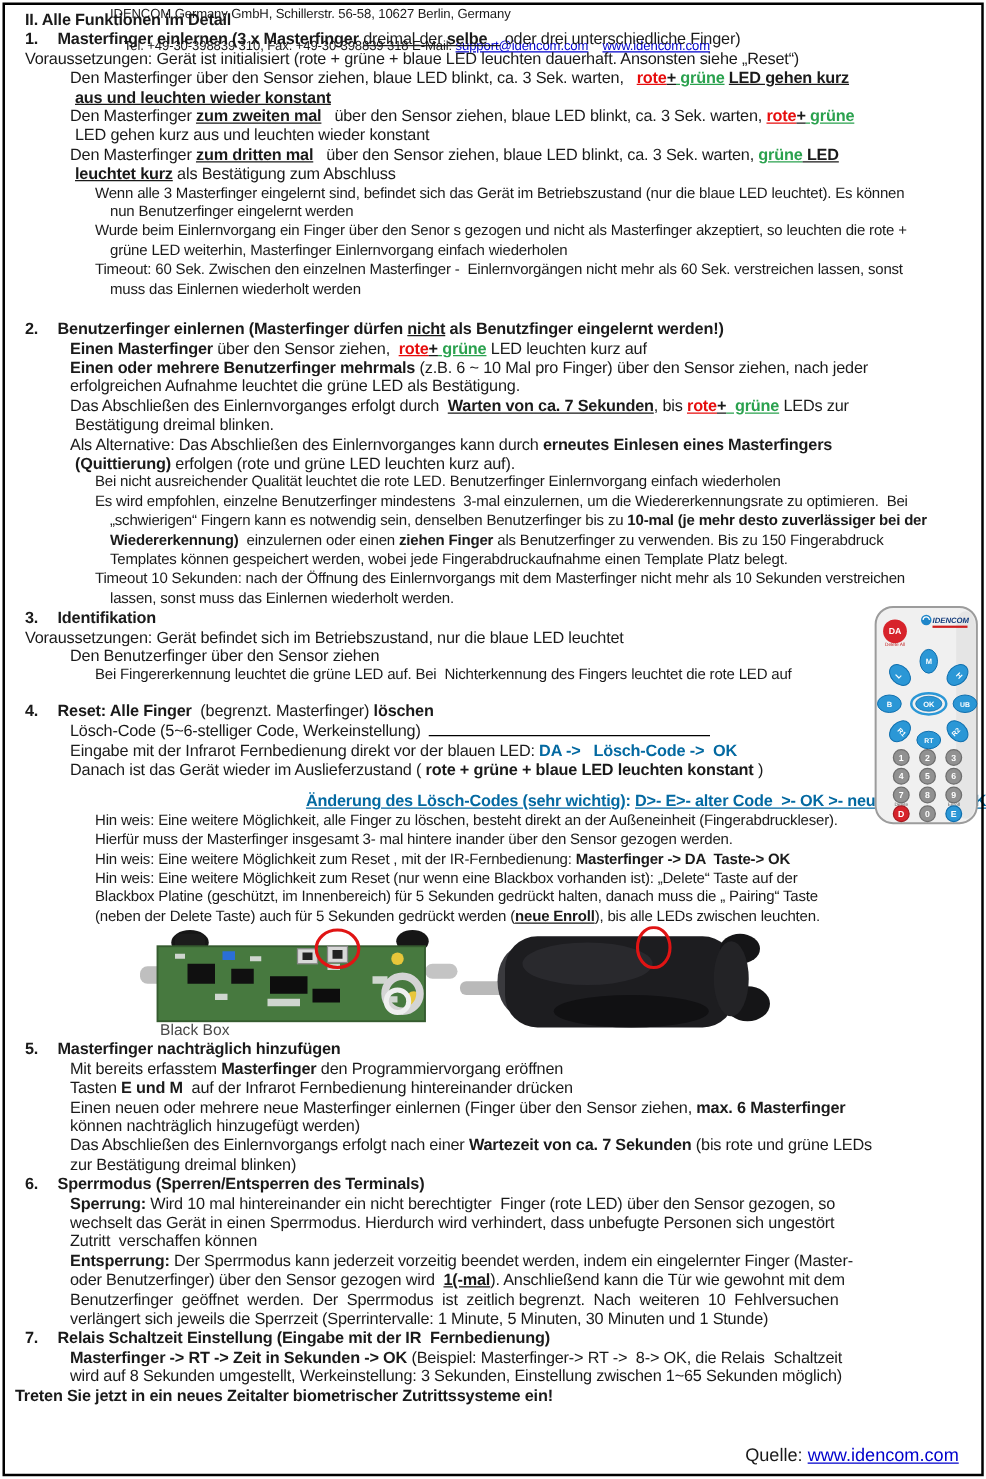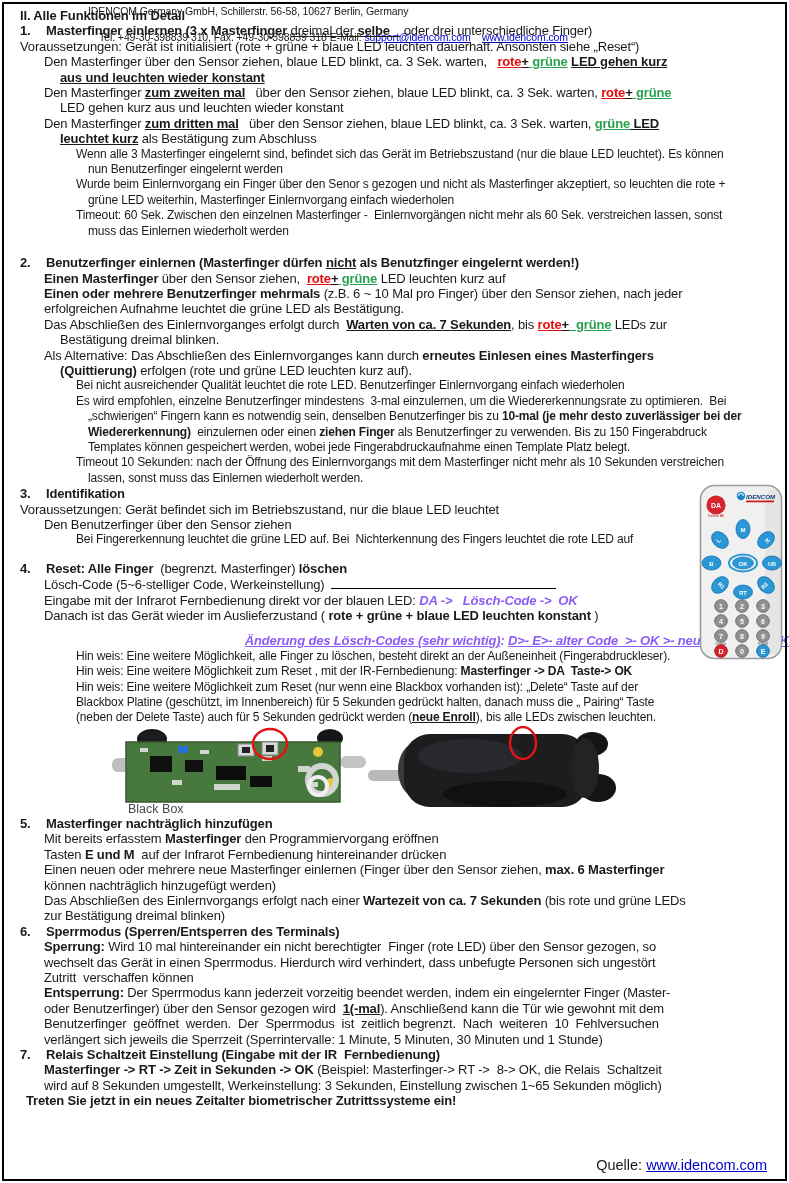--- a/index.html
+++ b/index.html
@@ -2,31 +2,31 @@
 <html><head>
 <meta charset="utf-8">
 <style>
   html,body{margin:0;padding:0;width:789px;height:1183px;background:#fff;overflow:hidden;
     font-family:"Liberation Sans",sans-serif;color:#1a1a1a;position:relative;}
   .frame{position:absolute;inset:2px;border:2px solid #000;pointer-events:none;z-index:50;}
   #docbody{position:absolute;top:8px;left:0;width:789px;}
   .ln{white-space:pre;font-size:13px;line-height:15.4px;overflow:hidden;letter-spacing:-0.15px;}
   .ln.sm{font-size:12px;margin-left:24px;}
   .i0{padding-left:20px;}
-  .i1{padding-left:44px;}
+  .i1{padding-left:44px;margin-left:12px;}
   .i2{padding-left:60px;}
   .i3{padding-left:52px;}
   .i4{padding-left:64px;}
-  .i5{padding-left:26px;}
+  .i5{padding-left:12px;}
   .num{display:inline-block;width:26px;font-weight:700;}
   .b{font-weight:700;}
   .u{text-decoration:underline;}
   .r{color:#e60d0d;}
   .g{color:#2aa14e;}
-  .bl{color:#8b5cf6;font-style:italic;}
+  .bl{color:#0369a1;}
   .blank{display:inline-block;width:225px;height:12px;border-bottom:1.5px solid #000;}
   .img-block{height:90px;position:relative;}
   #remote{position:absolute;left:699px;top:484px;width:85px;height:177px;z-index:10;}
   #footer{margin-top:5px;padding-left:88px;font-size:10.5px;line-height:13px;letter-spacing:-0.1px;}
   .lk{color:#0000cc;text-decoration:underline;cursor:pointer;}
   #source{position:absolute;right:22px;bottom:10px;font-size:14.5px;z-index:20;}
   svg text{font-family:"Liberation Sans",sans-serif;}
 </style>
 </head>
 <body>
@@ -67,20 +67,21 @@
     <div class="ln i0"><span class="num">3.</span><span class="b">Identifikation</span></div>
     <div class="ln i0"><span>Voraussetzungen: Gerät befindet sich im Betriebszustand, nur die blaue LED leuchtet</span></div>
     <div class="ln i1"><span>Den Benutzerfinger über den Sensor ziehen</span></div>
     <div class="ln i3 sm"><span>Bei Fingererkennung leuchtet die grüne LED auf. Bei  Nichterkennung des Fingers leuchtet die rote LED auf</span></div>
     <div class="ln i0" style="margin-top: 13px;"><span class="num">4.</span><span class="b">Reset: Alle Finger</span><span>  (begrenzt. Masterfinger) </span><span class="b">löschen</span></div>
     <div class="ln i1"><span>Lösch-Code (5~6-stelliger Code, Werkeinstellung)  </span><span class="blank"></span></div>
     <div class="ln i1"><span>Eingabe mit der Infrarot Fernbedienung direkt vor der blauen LED: </span><span class="b bl">DA -&gt;   Lösch-Code -&gt;  OK</span></div>
     <div class="ln i1"><span>Danach ist das Gerät wieder im Auslieferzustand ( </span><span class="b">rote + grüne + blaue LED leuchten konstant</span><span> )</span></div>
     <div class="ln i1" style="margin-top: 10px; text-align: right;"><span class="b u bl">Änderung des Lösch-Codes (sehr wichtig)</span><span class="b bl">: </span><span class="b u bl">D&gt;- E&gt;- alter Code  &gt;- OK &gt;- neuer Code &gt;-  OK</span></div>
     <div class="ln i3 sm"><span>Hin weis: Eine weitere Möglichkeit, alle Finger zu löschen, besteht direkt an der Außeneinheit (Fingerabdruckleser).</span></div>
+    <div class="ln i3 sm"><span>Hierfür muss der Masterfinger insgesamt 3- mal hintere inander über den Sensor gezogen werden.</span></div>
     <div class="ln i3 sm"><span>Hin weis: Eine weitere Möglichkeit zum Reset , mit der IR-Fernbedienung: </span><span class="b">Masterfinger -&gt; DA  Taste-&gt; OK</span></div>
     <div class="ln i3 sm"><span>Hin weis: Eine weitere Möglichkeit zum Reset (nur wenn eine Blackbox vorhanden ist): „Delete“ Taste auf der</span></div>
     <div class="ln i3 sm"><span>Blackbox Platine (geschützt, im Innenbereich) für 5 Sekunden gedrückt halten, danach muss die „ Pairing“ Taste</span></div>
     <div class="ln i3 sm"><span>(neben der Delete Taste) auch für 5 Sekunden gedrückt werden (</span><span class="b u">neue Enroll</span><span>), bis alle LEDs zwischen leuchten.</span></div>
     <div id="photos" style="position: relative; left: 0px; top: 0px; width: 789px; height: 90px; display: block;" class="img-block">
   <svg width="789" height="90" viewBox="0 0 789 90">
 
     <g>
       <rect x="112" y="32" width="28" height="14" rx="6" fill="#bfbfbf"></rect>
       <rect x="340" y="30" width="26" height="12" rx="6" fill="#c4c4c4"></rect>

